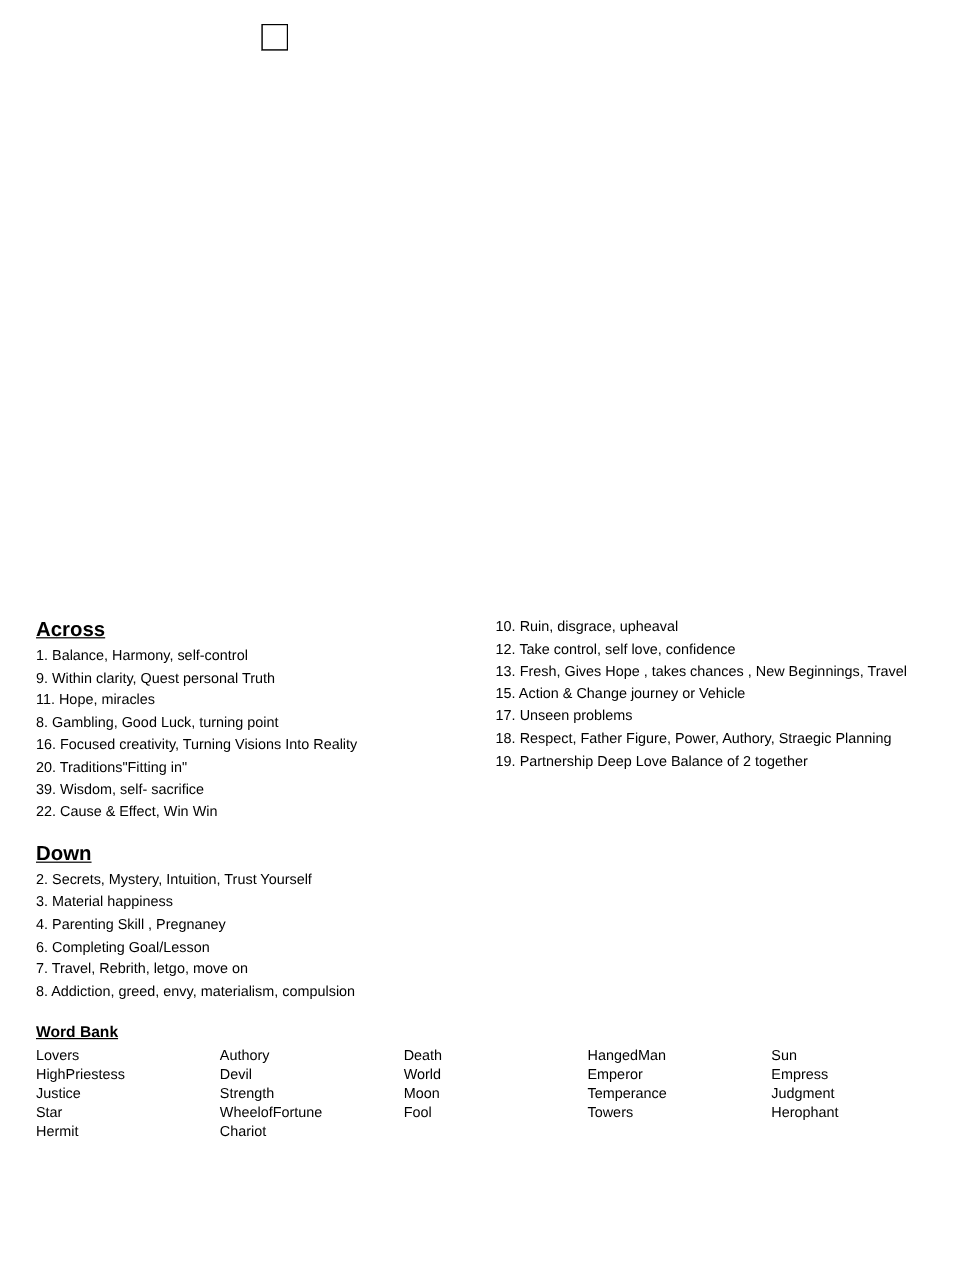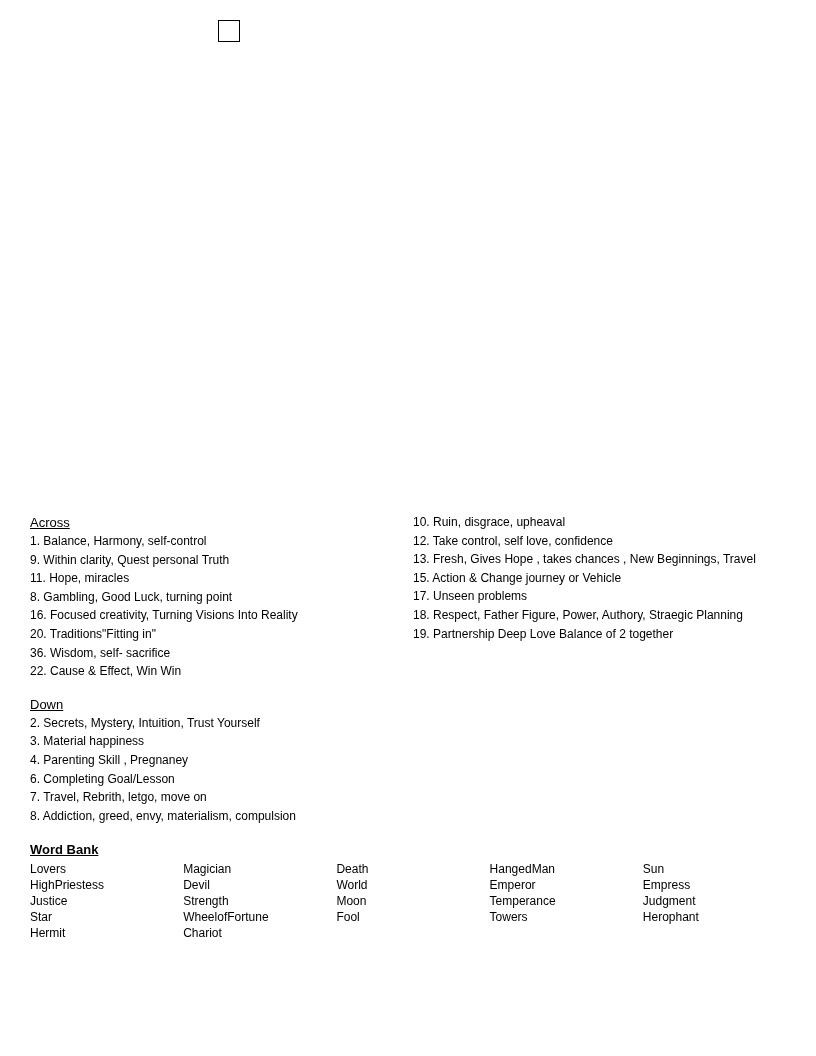--- a/index.html
+++ b/index.html
@@ -56,22 +56,22 @@
     .clues-section {
       display: flex;
       gap: 10px;
       margin-bottom: 15px;
       font-size: 12px;
     }
     .clues-col {
       flex: 1;
     }
     .clues-col h3 {
-      font-size: 13px;
-      font-weight: normal;
+      font-size: 17px;
+      font-weight: bold;
       text-decoration: underline;
       margin-bottom: 4px;
     }
     .clue-item {
       margin-bottom: 3px;
       line-height: 1.3;
     }
     .clue-num {
       font-weight: normal;
     }
@@ -353,21 +353,21 @@
       <div class="clue-item">
         <span class="clue-num">8.</span> <span>Gambling, Good Luck, turning point</span>
       </div>
       <div class="clue-item">
         <span class="clue-num">16.</span> <span>Focused creativity, Turning Visions Into Reality</span>
       </div>
       <div class="clue-item">
         <span class="clue-num">20.</span> <span>Traditions"Fitting in"</span>
       </div>
       <div class="clue-item">
-        <span class="clue-num">36.</span> <span>Wisdom, self- sacrifice</span>
+        <span class="clue-num">39.</span> <span>Wisdom, self- sacrifice</span>
       </div>
       <div class="clue-item">
         <span class="clue-num">22.</span> <span>Cause &amp; Effect, Win Win</span>
       </div>
       <br>
       <h3>Down</h3>
       <div class="clue-item">
         <span class="clue-num">2.</span> <span>Secrets, Mystery, Intuition, Trust Yourself</span>
       </div>
       <div class="clue-item">
@@ -408,21 +408,21 @@
       <div class="clue-item">
         <span class="clue-num">19.</span> <span>Partnership Deep Love Balance of 2 together</span>
       </div>
     </div>
   </div>
 
   <div class="word-bank-section">
     <h3>Word Bank</h3>
     <div class="word-bank-grid">
       <span>Lovers</span>
-      <span>Magician</span>
+      <span>Authory</span>
       <span>Death</span>
       <span>HangedMan</span>
       <span>Sun</span>
       <span>HighPriestess</span>
       <span>Devil</span>
       <span>World</span>
       <span>Emperor</span>
       <span>Empress</span>
       <span>Justice</span>
       <span>Strength</span>

